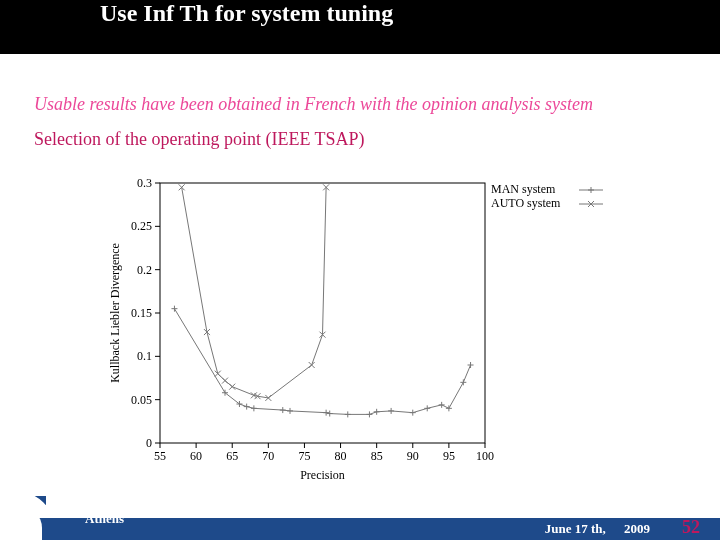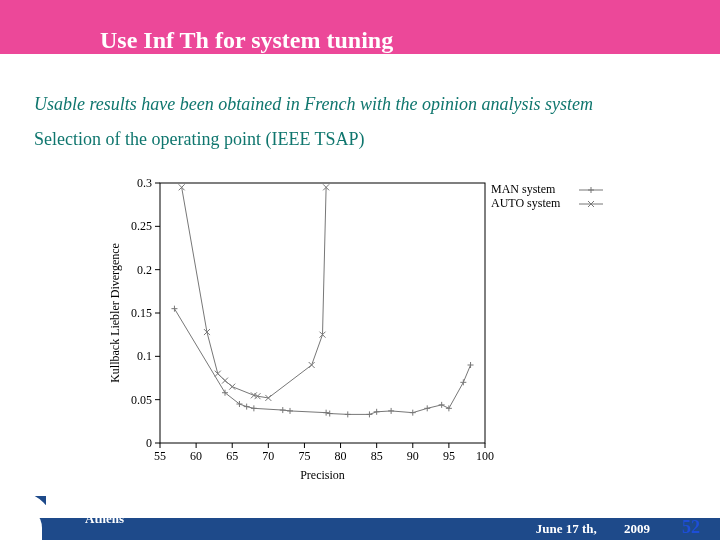--- a/index.html
+++ b/index.html
@@ -1,31 +1,31 @@
 <!DOCTYPE html>
 <html><head>
 <meta charset="utf-8">
 <style>
 html,body{margin:0;padding:0;width:720px;height:540px;font-family:"Times New Roman",Times,serif;background:#fff;overflow:hidden}
 .slide{position:relative;width:720px;height:540px}
-.title-band{position:absolute;left:0;right:0;top:0;height:54px;background:#ec4899;display:flex;align-items:flex-end}
+.title-band{position:absolute;left:0;right:0;top:0;height:54px;background:#000000;display:flex;align-items:flex-start}
 .title-text{color:#fff;font-weight:bold;font-size:24px;margin-left:100px;font-family:"Times New Roman",serif}
 .body{position:absolute;left:34px;right:34px;top:94px}
-.line1{font-style:italic;font-size:18px;color:#0f766e}
-.line2{font-size:18px;color:#0f766e;margin-top:14px}
+.line1{font-style:italic;font-size:18px;color:#ec4899}
+.line2{font-size:18px;color:#be185d;margin-top:14px}
 .chart-area{position:absolute;left:105px;top:173px;width:520px;height:310px}
 .footer{position:absolute;left:0;right:0;bottom:0;height:34px}
 .footer-band{position:absolute;left:0;right:0;bottom:0;height:22px;background:#1e4a8a}
 .footer-white{position:absolute;left:0;bottom:0;width:42px;height:34px;background:#fff;border-top-right-radius:22px}
 .arc-blue{position:absolute;left:8px;bottom:2px;width:38px;height:42px;overflow:hidden}
 .arc-blue::before{content:"";position:absolute;left:-36px;bottom:-36px;width:72px;height:72px;border:10px solid #1e4a8a;border-radius:50%}
 .foot-left{position:absolute;left:85px;bottom:13px;color:#fff;font-weight:bold;font-size:13px;font-family:"Times New Roman",serif}
 .foot-right{position:absolute;right:70px;bottom:3px;color:#fff;font-weight:bold;font-size:13px}
-.foot-date-year{margin-left:24px}
-.pagenum{position:absolute;right:20px;bottom:2px;color:#1d4ed8;font-weight:bold;font-size:18px}
+.foot-date-year{margin-left:15px}
+.pagenum{position:absolute;right:20px;bottom:2px;color:#be185d;font-weight:bold;font-size:18px}
 svg text{font-size:12px;fill:#000}
 .tick{stroke:#000;stroke-width:1}
 .series-man{stroke:#777;stroke-width:1;fill:none}
 .series-auto{stroke:#777;stroke-width:1;fill:none}
 .pt-cross{stroke:#777;stroke-width:1}
 .pt-x{stroke:#777;stroke-width:1}
 </style>
 </head>
 <body>
 

